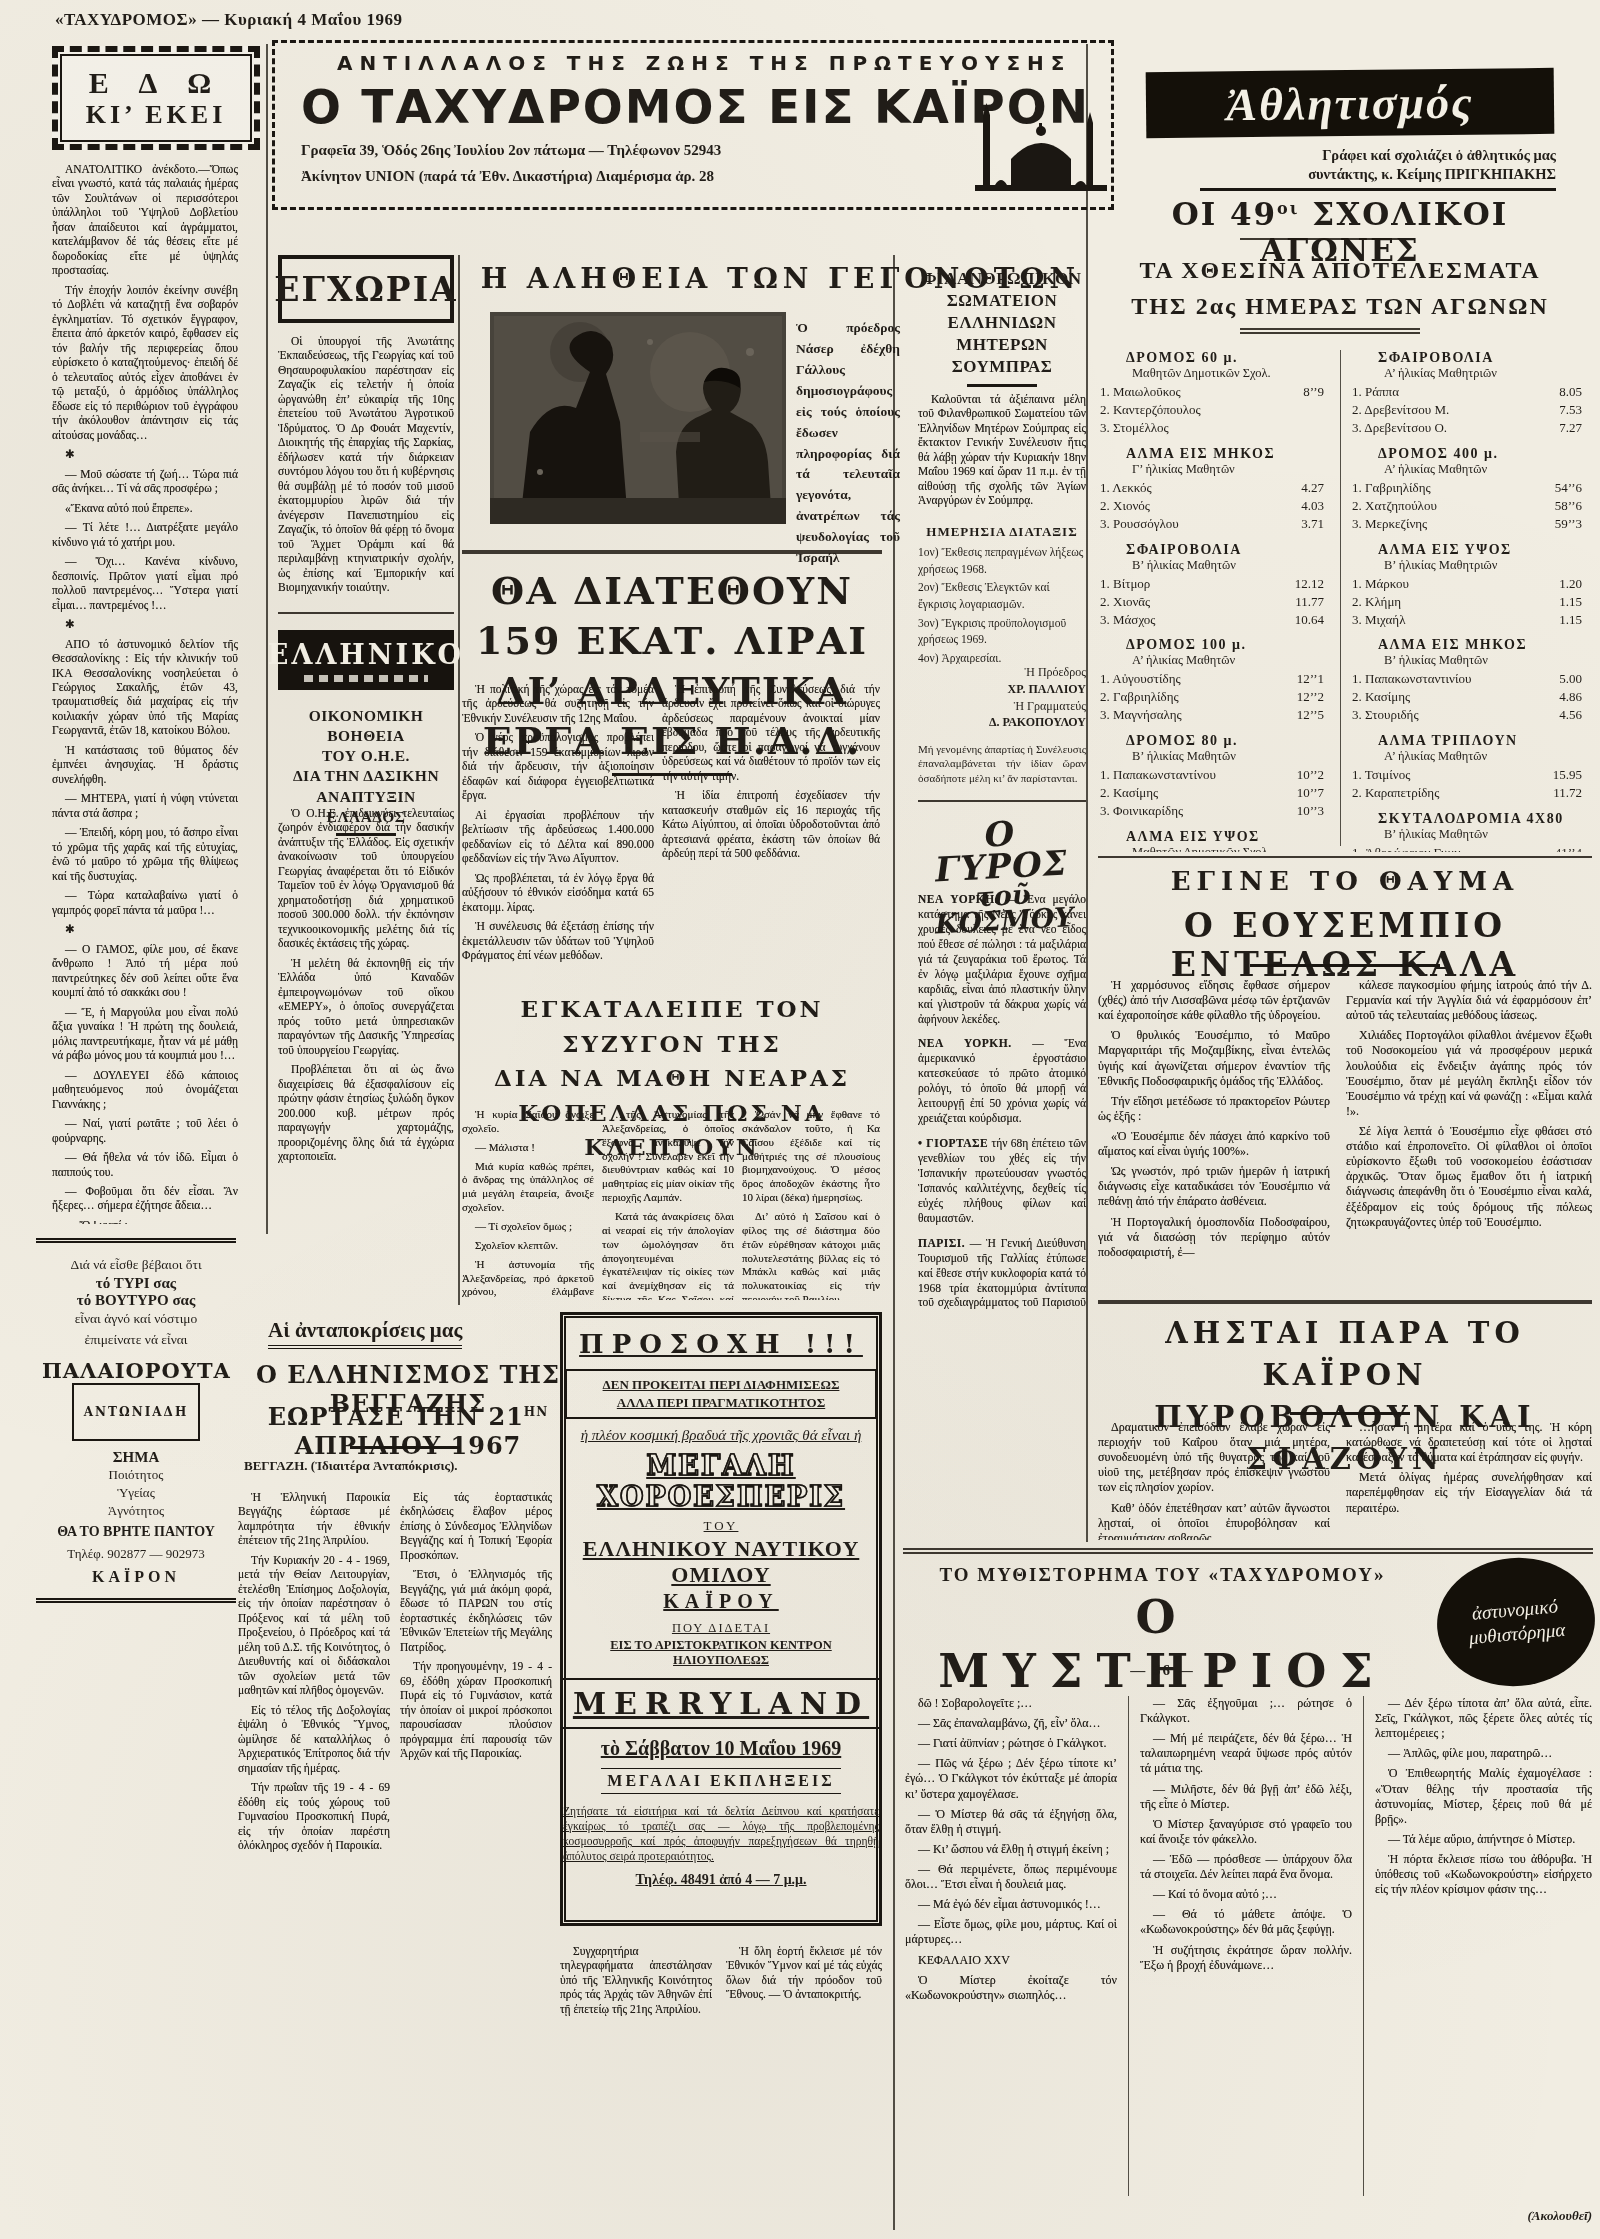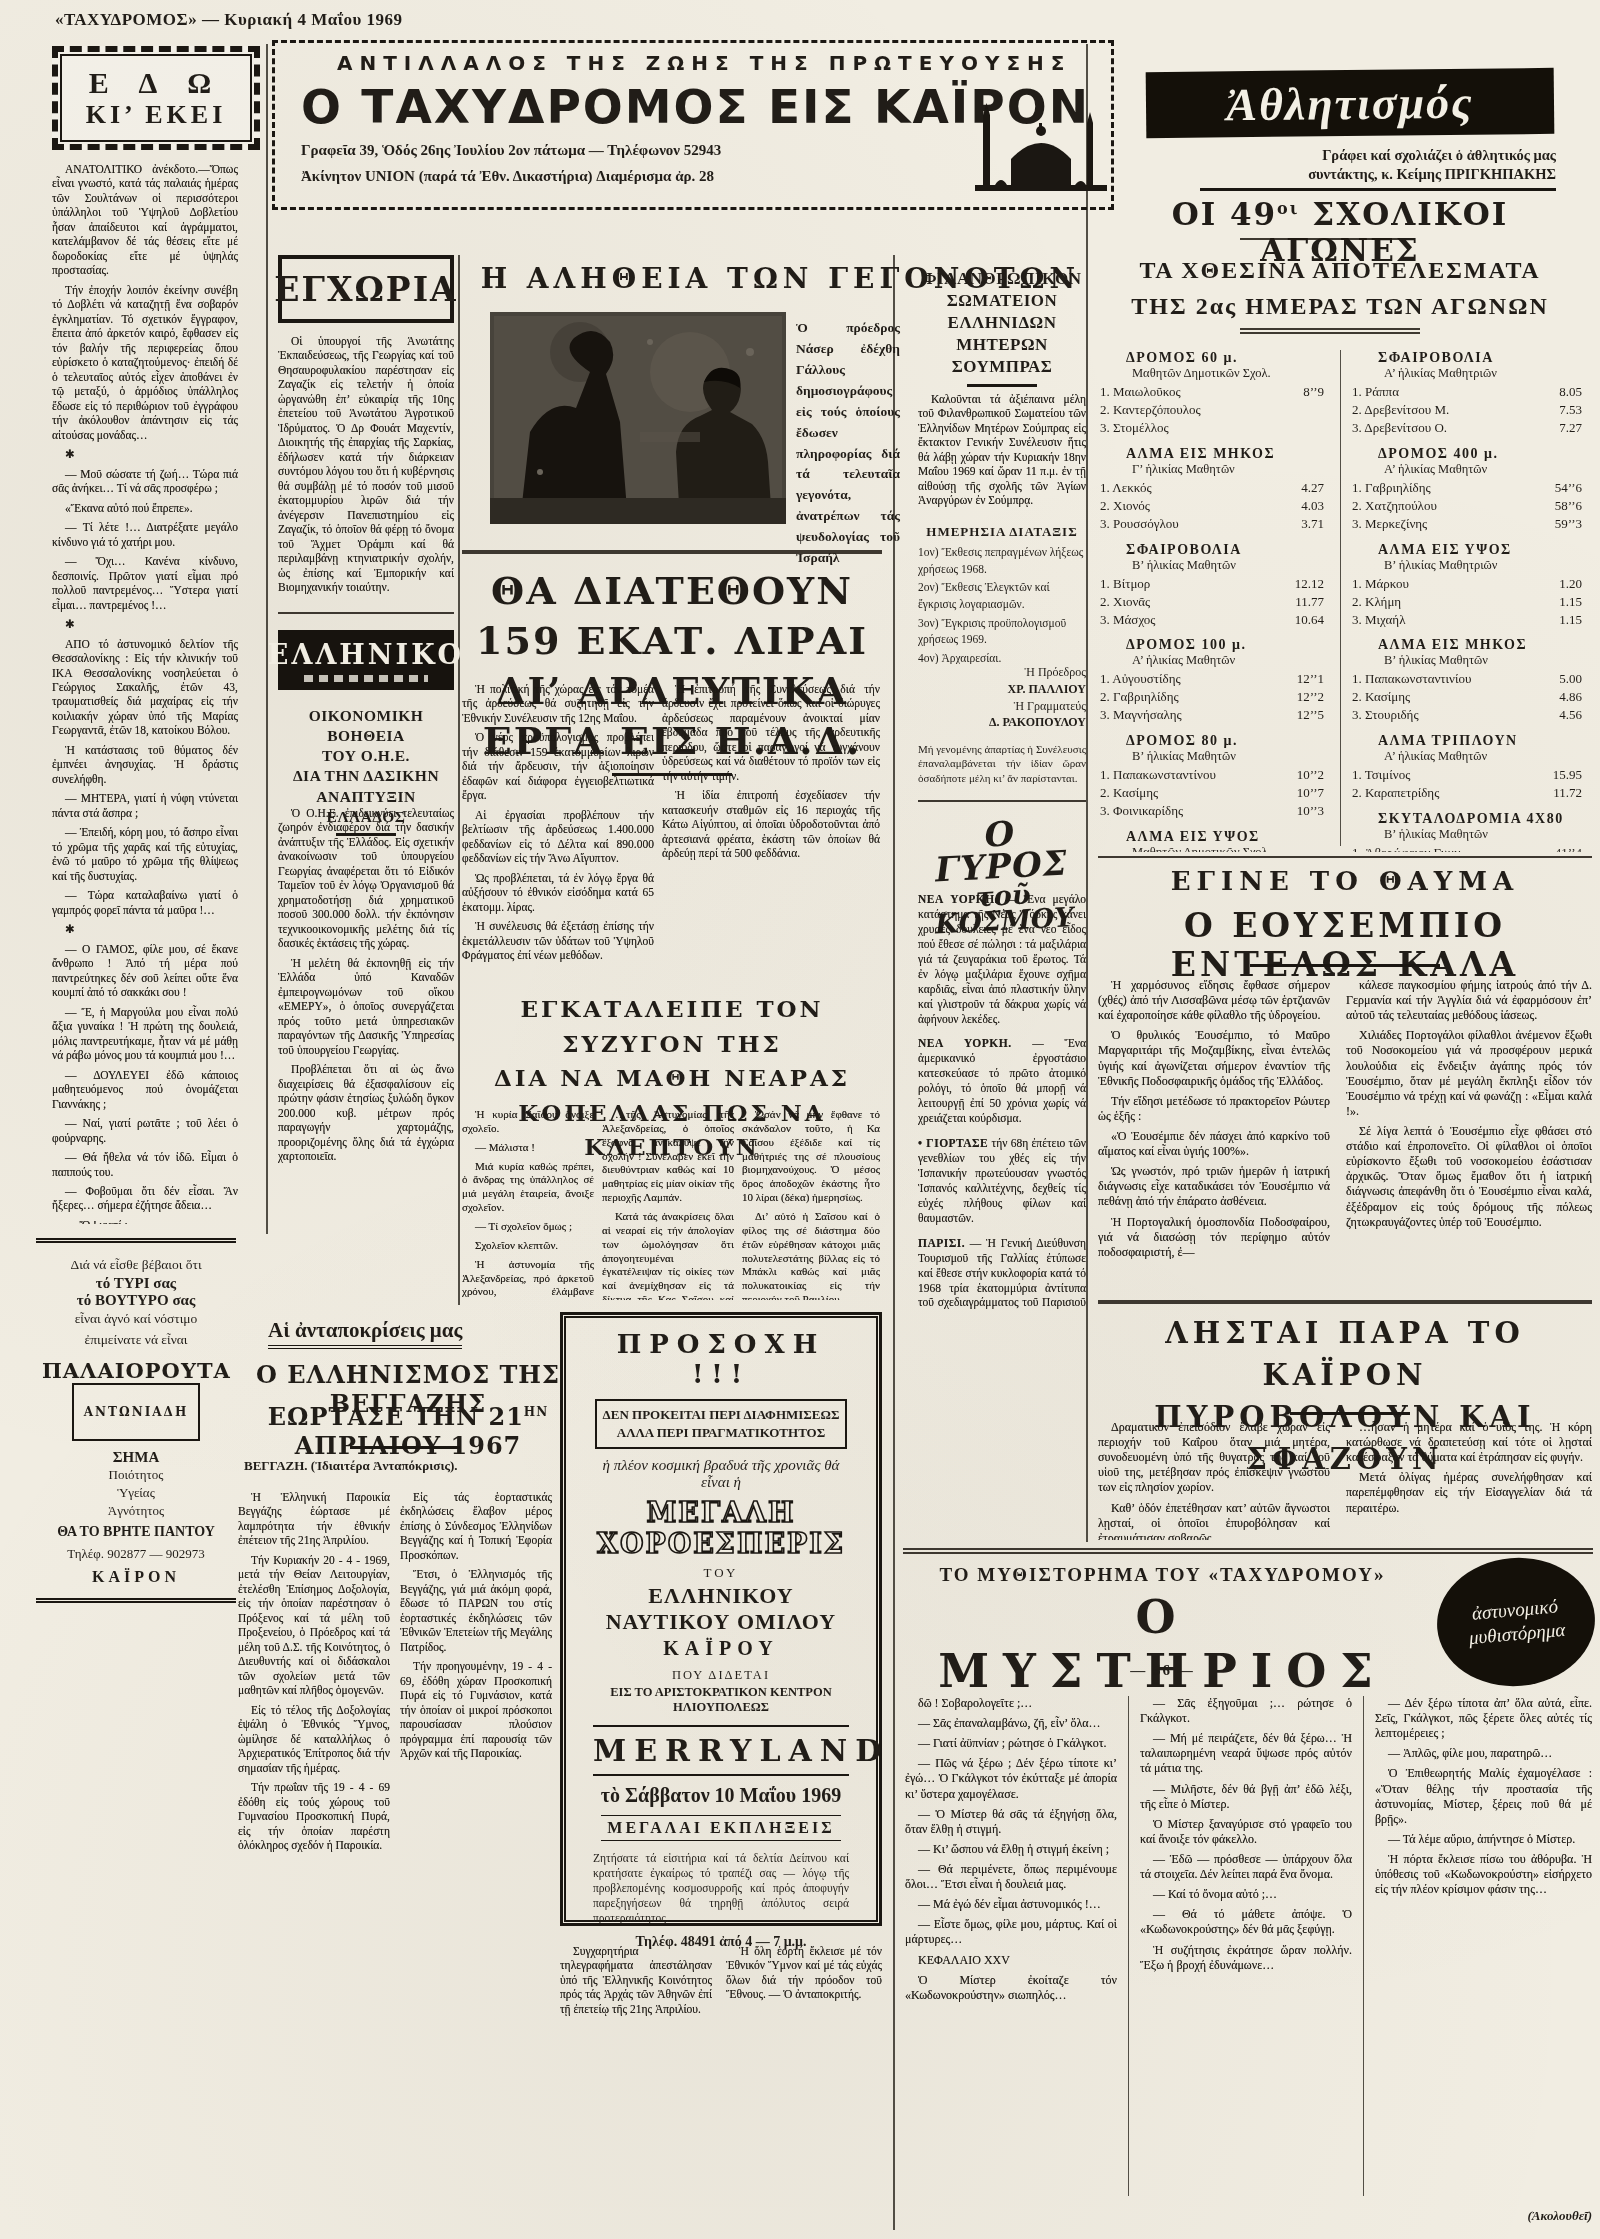--- a/index.html
+++ b/index.html
@@ -72,21 +72,21 @@
   .gy{ text-align:justify; font-size:11.5px; line-height:1.3; margin-bottom:10px; text-shadow:0 0 .5px rgba(20,16,10,.5); }
   .gy b{ letter-spacing:.5px; }
   .ag{ font-size:11.5px; line-height:1.45; text-align:left; margin-bottom:2px; }
   .sig{ font-size:12px; text-align:right; line-height:1.4; }
   .sig b{ display:block; }
   
   .vk{ font-size:21px; font-weight:bold; border-bottom:4px double #1b1712; display:inline-block; padding-bottom:2px; }
   .vt{ font-family:"DejaVu Serif", serif; font-weight:900; font-size:24px; letter-spacing:1px; }
   .vt sup{ font-size:12px; }
   
-  .ad{ border:3px solid #1b1712; box-shadow:inset 0 0 0 1px #f1ede2, inset 0 0 0 3px #1b1712; padding:14px 30px; text-align:center; }
+  .ad{ border:3px solid #1b1712; box-shadow:inset 0 0 0 1px #f1ede2, inset 0 0 0 3px #1b1712; padding:14px 0; text-align:center;text-decoration:underline; }
   .ad .a-t{ font-size:26px; font-weight:900; letter-spacing:8px; font-family:"DejaVu Serif", serif; }
   .ad .a-box{ border:2px solid #1b1712; margin:10px 2px 8px; padding:5px 4px; font-size:13px; font-weight:bold; line-height:1.4; }
   .ad .a-lead{ font-style:italic; font-size:15px; margin:6px 0; }
   .ad .a-big{ font-family:"DejaVu Serif", serif; font-weight:900; font-size:27px; letter-spacing:2px; color:#f1ede2; -webkit-text-stroke:1.6px #1b1712; text-shadow:0 0 1px #1b1712; }
   .ad .a-of{ font-size:13px; margin:6px 0 2px; letter-spacing:3px; }
   .ad .a-org{ font-size:22px; font-weight:bold; letter-spacing:1px; }
   .ad .a-org2{ font-size:20px; font-weight:bold; letter-spacing:6px; margin-top:2px; }
   .ad .a-giv{ font-size:12.5px; margin-top:8px; letter-spacing:2px; }
   .ad .a-giv2{ font-size:12.5px; font-weight:bold; margin-top:2px; }
   .ad .a-ven{ font-family:"DejaVu Serif", serif; font-weight:900; font-size:30px; letter-spacing:8px; margin-top:10px; border-top:2px solid #1b1712; border-bottom:2px solid #1b1712; padding:6px 0; }

